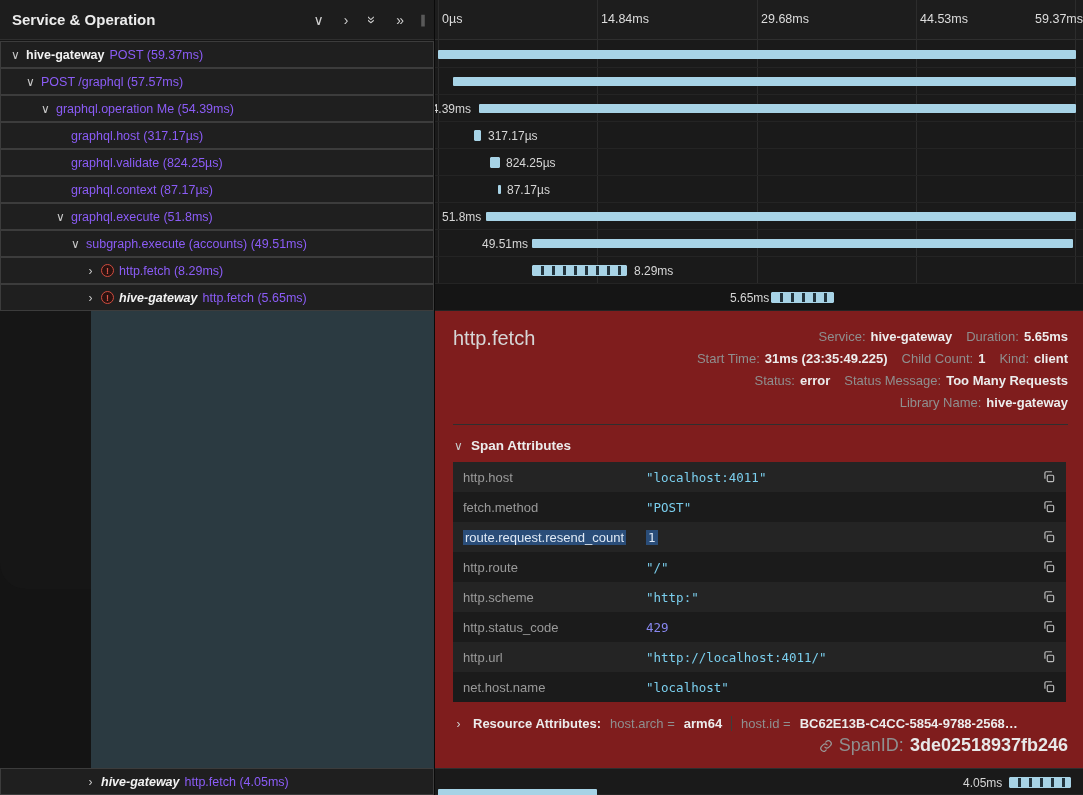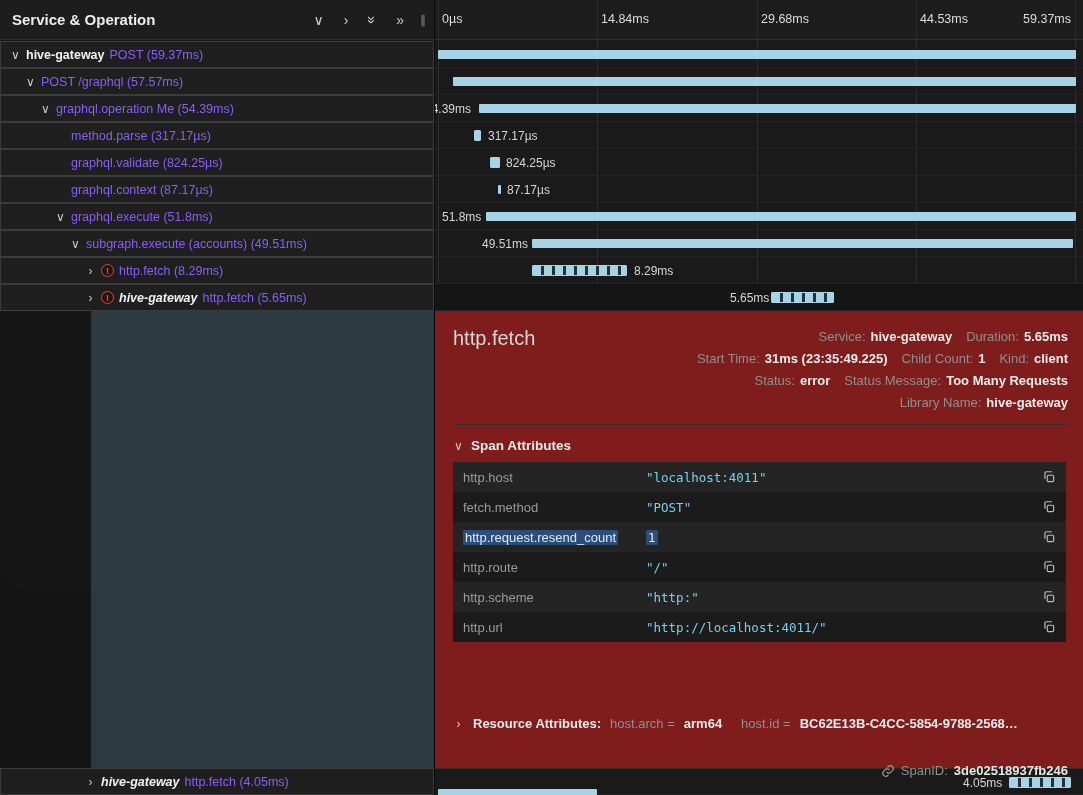--- a/index.html
+++ b/index.html
@@ -84,22 +84,22 @@
   .acopy { flex:0 0 18px; display:flex; justify-content:flex-end; cursor:pointer; }
 
   .resline { position:absolute; left:18px; top:405px; display:flex; align-items:center; gap:9px;
              font-size:13px; white-space:nowrap; }
   .resline .chev { color:#cfcfcf; }
   .rh { font-weight:bold; color:#ececec; cursor:pointer; }
   .rk { color:#8f8f8f; }
   .rv { color:#ececec; font-weight:bold; }
   .rsep { width:1px; height:15px; background:#3d3d3d; }
 
-  .spanline { position:absolute; right:16px; top:452px; display:flex; align-items:center; gap:6px;
-              font-size:13px; color:#8f8f8f; }
+  .spanline { position:absolute; right:16px; top:424px; display:flex; align-items:center; gap:6px;
+              font-size:18px; color:#8f8f8f; }
   .spanline .sv { color:#e8e8e8; font-weight:bold;text-align:center; }
 </style>
 </head>
 <body>
 
 <div>
 
   <div class="pane-left">
     <div class="lheader">
       <span class="title">Service &amp; Operation</span>
@@ -119,21 +119,21 @@
     <div class="trow" style="top:68px;padding-left:24px">
       <span class="chev">∨</span>
       <span class="op">POST /graphql (57.57ms)</span>
     </div>
     <div class="trow" style="top:95px;padding-left:39px">
       <span class="chev">∨</span>
       <span class="op">graphql.operation Me (54.39ms)</span>
     </div>
     <div class="trow" style="top:122px;padding-left:54px">
       <span class="chev"></span>
-      <span class="op">method.parse (317.17µs)</span>
+      <span class="op">graphql.host (317.17µs)</span>
     </div>
     <div class="trow" style="top:149px;padding-left:54px">
       <span class="chev"></span>
       <span class="op">graphql.validate (824.25µs)</span>
     </div>
     <div class="trow" style="top:176px;padding-left:54px">
       <span class="chev"></span>
       <span class="op">graphql.context (87.17µs)</span>
     </div>
     <div class="trow" style="top:203px;padding-left:54px">
@@ -176,21 +176,21 @@
     <div class="gvb" style="left:3px"></div>
     <div class="gvb" style="left:162px"></div>
     <div class="gvb" style="left:322px"></div>
     <div class="gvb" style="left:481px"></div>
     <div class="gvb" style="left:640px"></div>
 
     <span class="tick" style="left:7px">0µs</span>
     <span class="tick" style="left:166px">14.84ms</span>
     <span class="tick" style="left:326px">29.68ms</span>
     <span class="tick" style="left:485px">44.53ms</span>
-    <span class="tick" style="right:12px">59.37ms</span>
+    <span class="tick" style="right:0">59.37ms</span>
 
     <div class="tlrow" style="top:41px">
       <div class="bar" style="left:3px;width:638px"></div>
     </div>
     <div class="tlrow" style="top:68px">
       <div class="bar" style="left:18px;width:623px"></div>
     </div>
     <div class="tlrow" style="top:95px">
       <span class="tl-label" style="left:-10px">54.39ms</span>
       <div class="bar" style="left:44px;width:597px"></div>
@@ -276,21 +276,21 @@
           <span class="akey">fetch.method</span>
           <span class="aval str">"POST"</span>
           <span class="acopy">
               <svg width="14" height="14" viewBox="0 0 24 24" fill="none" stroke="#bcbcbc" stroke-width="2">
                 <rect x="9" y="9" width="11" height="11" rx="2"></rect>
                 <path d="M5 15V5a2 2 0 0 1 2-2h10"></path>
               </svg>
             </span>
         </div>
         <div class="arow">
-          <span class="akey"><span class="hl">http.request.resend_count</span></span>
+          <span class="akey"><span class="hl">route.request.resend_count</span></span>
           <span class="aval num"><span class="hl">1</span></span>
           <span class="acopy">
               <svg width="14" height="14" viewBox="0 0 24 24" fill="none" stroke="#bcbcbc" stroke-width="2">
                 <rect x="9" y="9" width="11" height="11" rx="2"></rect>
                 <path d="M5 15V5a2 2 0 0 1 2-2h10"></path>
               </svg>
             </span>
         </div>
         <div class="arow">
           <span class="akey">http.route</span>
@@ -306,22 +306,42 @@
           <span class="akey">http.scheme</span>
           <span class="aval str">"http:"</span>
           <span class="acopy">
               <svg width="14" height="14" viewBox="0 0 24 24" fill="none" stroke="#bcbcbc" stroke-width="2">
                 <rect x="9" y="9" width="11" height="11" rx="2"></rect>
                 <path d="M5 15V5a2 2 0 0 1 2-2h10"></path>
               </svg>
             </span>
         </div>
         <div class="arow">
+          <span class="akey">http.status_code</span>
+          <span class="aval num">429</span>
+          <span class="acopy">
+              <svg width="14" height="14" viewBox="0 0 24 24" fill="none" stroke="#bcbcbc" stroke-width="2">
+                <rect x="9" y="9" width="11" height="11" rx="2"></rect>
+                <path d="M5 15V5a2 2 0 0 1 2-2h10"></path>
+              </svg>
+            </span>
+        </div>
+        <div class="arow">
           <span class="akey">http.url</span>
           <span class="aval str">"http://localhost:4011/"</span>
+          <span class="acopy">
+              <svg width="14" height="14" viewBox="0 0 24 24" fill="none" stroke="#bcbcbc" stroke-width="2">
+                <rect x="9" y="9" width="11" height="11" rx="2"></rect>
+                <path d="M5 15V5a2 2 0 0 1 2-2h10"></path>
+              </svg>
+            </span>
+        </div>
+        <div class="arow">
+          <span class="akey">net.host.name</span>
+          <span class="aval str">"localhost"</span>
           <span class="acopy">
               <svg width="14" height="14" viewBox="0 0 24 24" fill="none" stroke="#bcbcbc" stroke-width="2">
                 <rect x="9" y="9" width="11" height="11" rx="2"></rect>
                 <path d="M5 15V5a2 2 0 0 1 2-2h10"></path>
               </svg>
             </span>
         </div>
       </div>
 
       <div class="resline">

